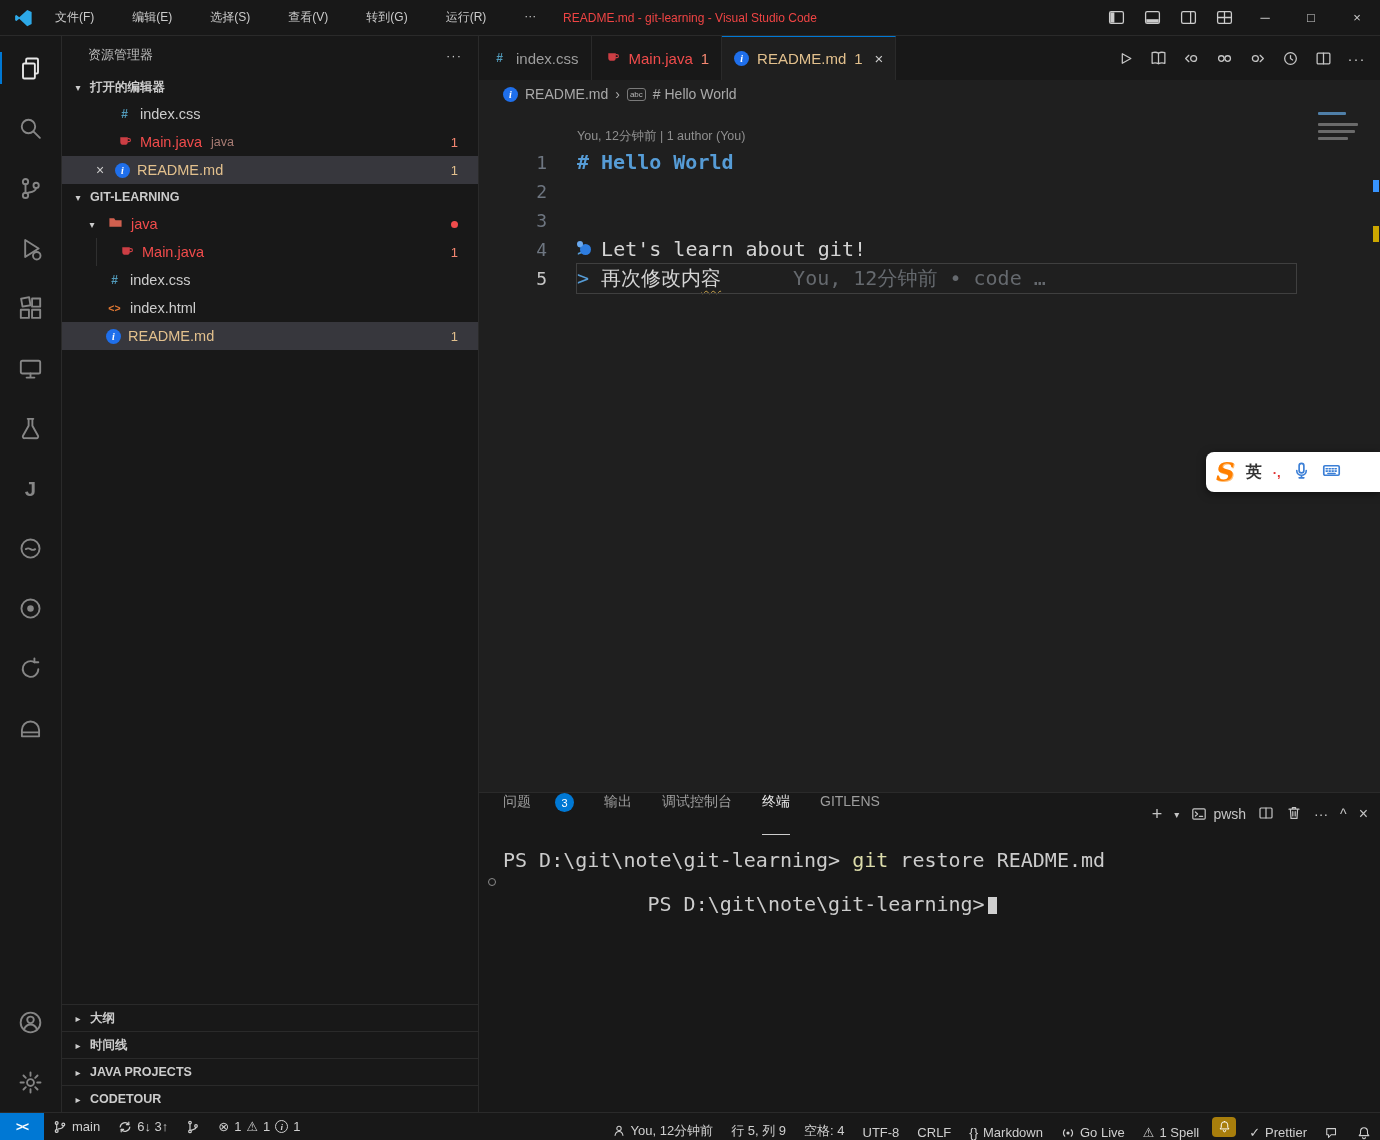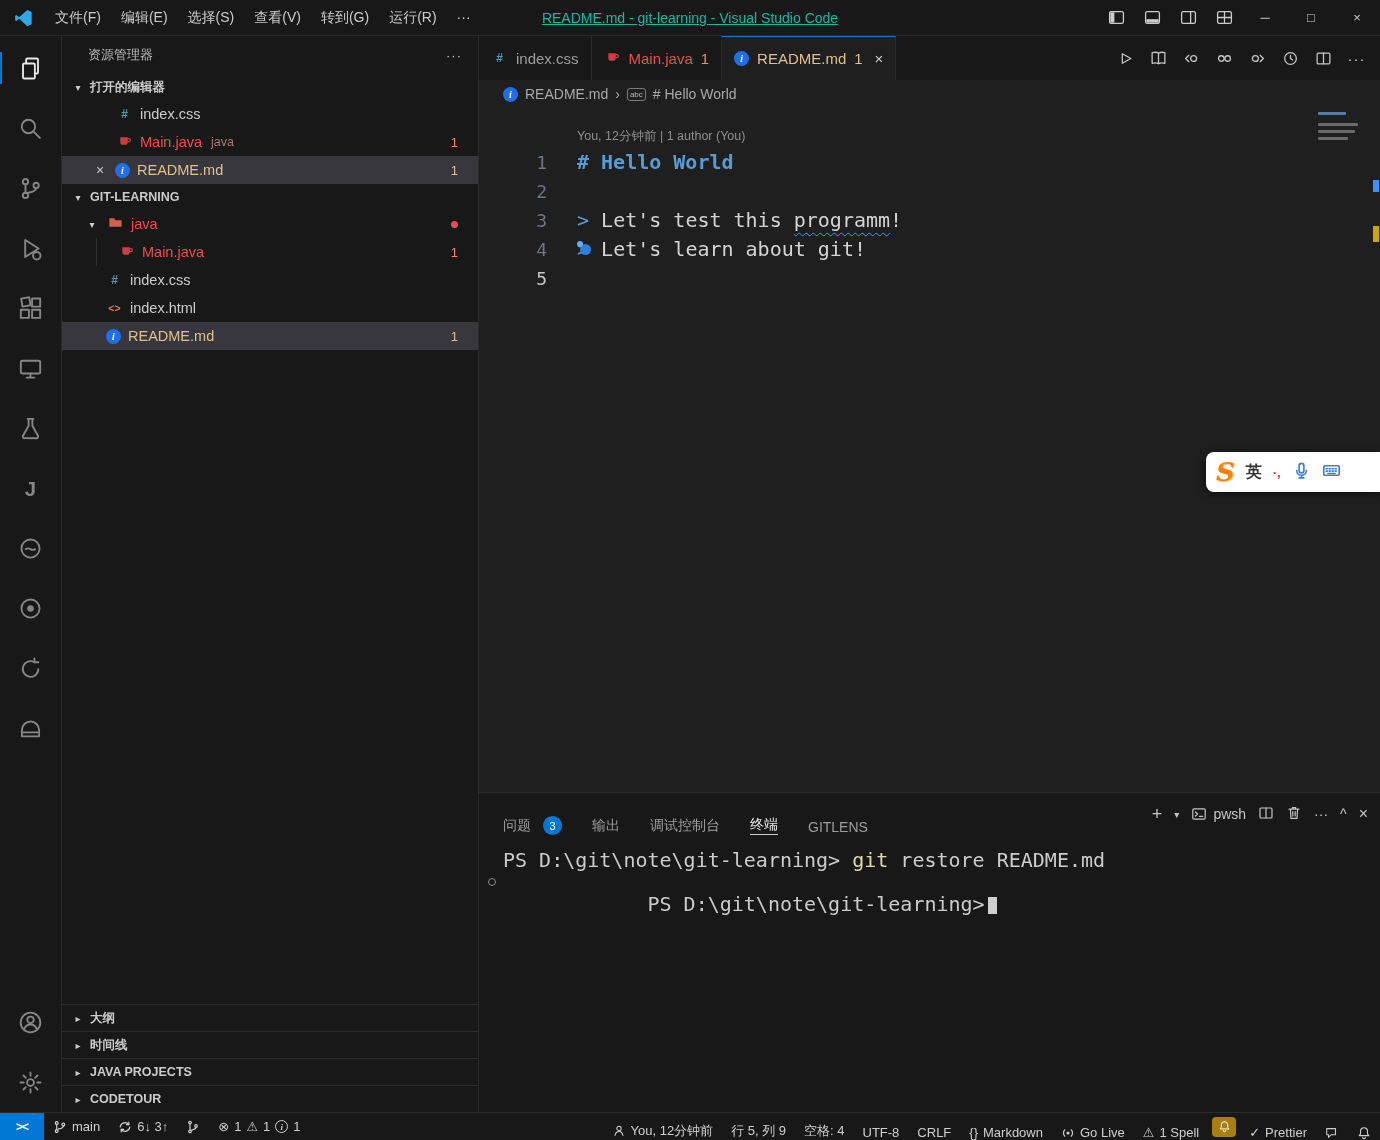--- a/index.html
+++ b/index.html
@@ -5,23 +5,23 @@
   * { box-sizing: border-box; margin: 0; padding: 0; }
   html, body { width: 1380px; height: 1140px; overflow: hidden; background: #1f1f1f;
     font-family: "Liberation Sans", "DejaVu Sans", sans-serif; color: #cccccc; }
   .window { width: 1380px; height: 1140px; display: flex; flex-direction: column; position: relative; background: #1f1f1f; }
 
   svg { fill: none; stroke: currentColor; stroke-width: 1.2; stroke-linecap: round; stroke-linejoin: round; }
 
   
   .titlebar { flex: 0 0 36px; background: #181818; border-bottom: 1px solid #2a2a2a; display: flex; align-items: center; position: relative; z-index: 5; }
   .logo { width: 20px; height: 20px; margin: 0 12px 0 14px; }
-  .menus { display: flex; gap: 2px; font-size: 14px; color: #cccccc; }
+  .menus { display: flex; gap: 20px; font-size: 12px; color: #cccccc; }
   .menu-item { padding: 4px 9px; border-radius: 5px; white-space: nowrap; }
-  .tb-title { position: absolute; left: 50%; transform: translateX(-50%); font-size: 14px; color: #14b8a6; white-space: nowrap; text-decoration: underline; }
+  .tb-title { position: absolute; left: 50%; transform: translateX(-50%); font-size: 12px; color: #ef4444; white-space: nowrap; }
   .tb-right { margin-left: auto; display: flex; align-items: stretch; height: 100%; }
   .tb-icon { width: 36px; display: flex; align-items: center; justify-content: center; color: #cccccc; }
   .tb-icon svg { width: 17px; height: 17px; }
   .win-btn { width: 46px; display: flex; align-items: center; justify-content: center; color: #cccccc; font-size: 13px; }
 
   
   .main { flex: 1; display: flex; min-height: 0; }
 
   
   .activitybar { flex: 0 0 62px; background: #181818; border-right: 1px solid #2a2a2a; display: flex; flex-direction: column; padding-top: 2px; }
@@ -84,21 +84,21 @@
   .persondot { position: absolute; left: 101px; top: 9px; width: 11px; height: 11px; border-radius: 50%; background: #2e7de0; }
   .persondot::after { content: ""; position: absolute; left: -3px; top: -3px; width: 6px; height: 6px; border-radius: 50%; background: #6aa9f0; }
 
   .minimap { position: absolute; top: 4px; right: 16px; width: 46px; }
   .mbar { height: 3px; border-radius: 1px; background: #6a6a6a; margin-bottom: 4px; }
   .ov-mark { position: absolute; right: 1px; width: 6px; }
 
   
   .panel { flex: 0 0 320px; background: #181818; border-top: 1px solid #2a2a2a; display: flex; flex-direction: column; }
   .panel-head { flex: 0 0 42px; display: flex; align-items: center; padding: 0 12px 0 24px; }
-  .ptab { display: flex; align-items: flex-end; gap: 12px; margin-right: 30px; font-size: 14px; color: #9d9d9d; height: 42px; }
+  .ptab { display: flex; align-items: flex-start; gap: 24px; margin-right: 30px; font-size: 14px; color: #9d9d9d; height: 42px; }
   .ptab.active { color: #e7e7e7; border-bottom: 1px solid #cccccc; }
   .pbadge { min-width: 19px; height: 19px; border-radius: 10px; background: #0078d4; color: #fff; font-size: 11px; display: flex; align-items: center; justify-content: center; padding: 0 5px; }
   .panel-actions { margin-left: auto; display: flex; align-items: center; gap: 12px; color: #c5c5c5; font-size: 14px; }
   .panel-actions svg { width: 16px; height: 16px; }
   .profile-chip { display: flex; align-items: center; gap: 6px; }
   .terminal { padding: 14px 0 0 24px; font-family: "DejaVu Sans Mono", "Liberation Mono", monospace; font-size: 20px; line-height: 22px; color: #cccccc; }
   .tline { position: relative; white-space: pre; }
   .cmd { color: #dcdcaa; }
   .cursor-block { display: inline-block; width: 9px; height: 17px; background: #cfcfcf; vertical-align: middle; margin-left: 3px; }
   .cmd-circle { position: absolute; left: -15px; top: 7px; width: 8px; height: 8px; border: 1px solid #8a8a8a; border-radius: 50%; }
@@ -439,29 +439,29 @@
           <div class="cline">
             <span class="lnum">1</span>
             <span class="lcontent heading"># Hello World</span>
           </div>
           <div class="cline">
             <span class="lnum">2</span>
             <span class="lcontent"></span>
           </div>
           <div class="cline">
             <span class="lnum">3</span>
-            <span class="lcontent"><span class="qmark">&gt;</span><span> Let's test this </span><span class="misspell">programm</span><span>!</span></span>
           </div>
           <div class="cline">
             <span class="lnum">4</span>
             <span class="persondot"></span>
             <span class="lcontent"><span class="qmark">&gt;</span><span> Let's learn about git!</span></span>
           </div>
           <div class="cline cur">
             <span class="lnum">5</span>
+            <span class="lcontent"><span class="qmark">&gt;</span><span> 再次修改内</span><span class="warnspell">容</span><span class="blame">You, 12分钟前 • code …</span></span>
           </div>
         </div>
 
         <div class="minimap">
           <div class="mbar" style="width:28px;background:#4f7fa8;margin-bottom:8px"></div>
           <div class="mbar" style="width:40px"></div>
           <div class="mbar" style="width:37px"></div>
           <div class="mbar" style="width:30px"></div>
         </div>
         <div class="ov-mark" style="top:72px;height:12px;background:#3794ff"></div>

